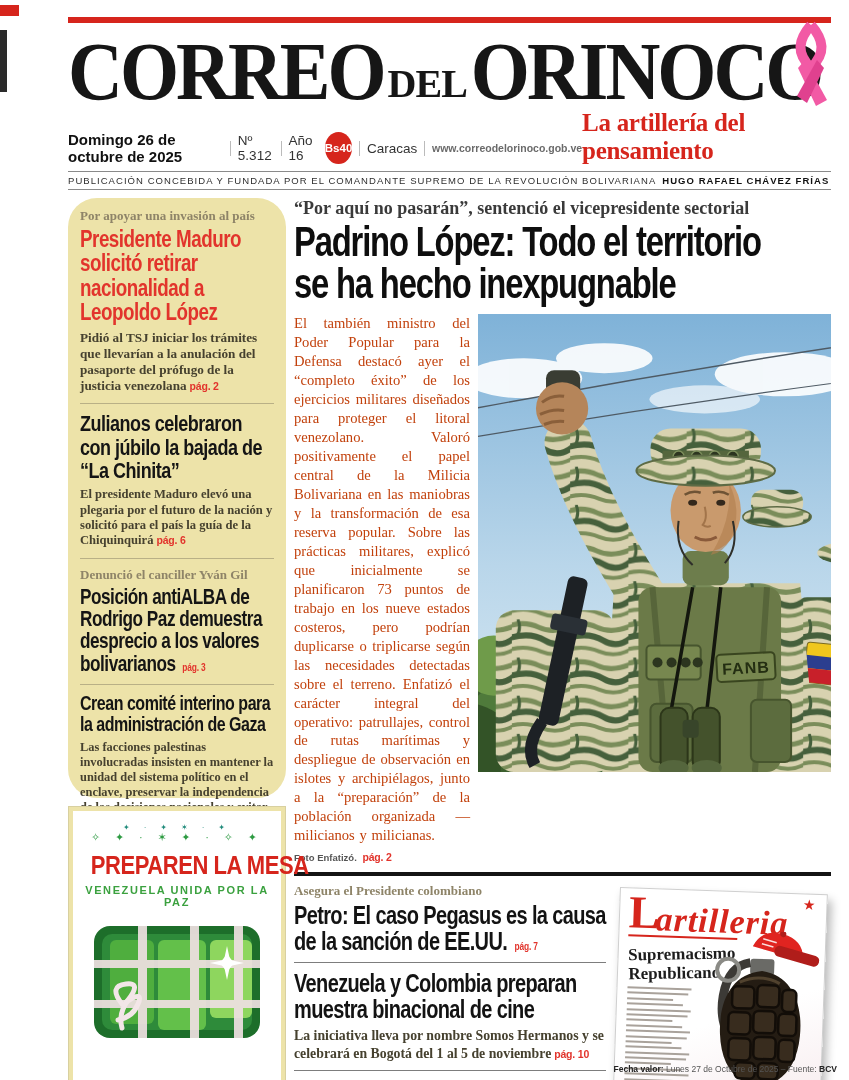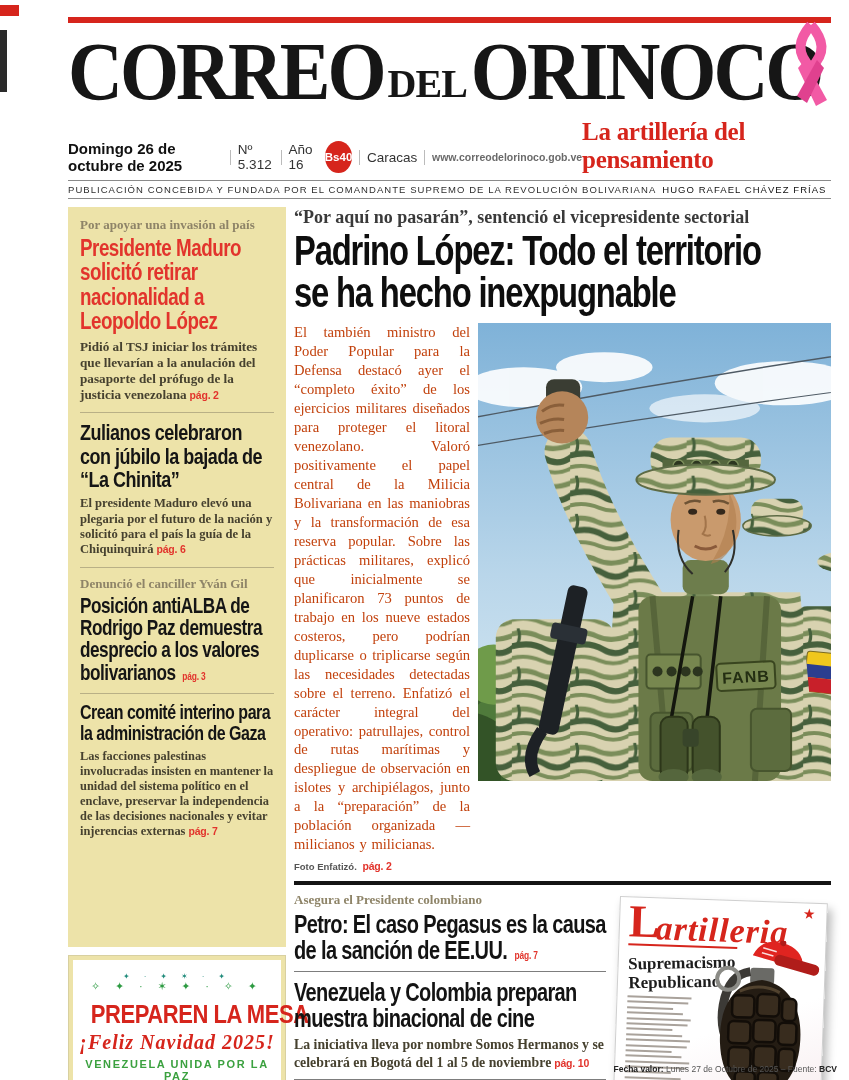--- a/index.html
+++ b/index.html
@@ -14,41 +14,41 @@
   .artifact-black{ position:absolute; left:0; top:30px; width:7px;  height:62px; background:#2b2b2b; }
 
   
   header { padding:0 18px 0 20px; }
   .top-rule { margin-top:17px; height:6px; background:#d6251c; }
   .mast-row { position:relative; display:flex; align-items:flex-end; justify-content:space-between; height:78px; margin-top:3px; padding-right:14px; }
   .mast-big { font-family:"Liberation Serif", serif; font-weight:bold; font-size:76px; line-height:.82; letter-spacing:-3px; color:#161616; transform:scaleY(1.08); transform-origin:bottom; }
   .mast-small{ font-family:"Liberation Serif", serif; font-weight:bold; font-size:40px; line-height:.9; letter-spacing:-1px; color:#161616; margin-bottom:2px; }
   .mast-sep { width:3px; height:52px; background:#c41e16; margin:0 2px 4px; }
   .ribbon { position:absolute; right:-6px; top:-6px; }
-  .date-row { display:flex; align-items:flex-end; justify-content:space-between; margin-top:14px; }
+  .date-row { display:flex; align-items:flex-end; justify-content:space-between; margin-top:5px; }
   .date-left { display:flex; align-items:center; gap:7px; font-family:"Liberation Sans", sans-serif; }
   .d-date { font-weight:bold; font-size:15px; color:#111; }
   .d-item { font-size:13.5px; color:#333; }
   .d-sep { width:1px; height:15px; background:#bbb; }
   .price-circle { width:32px; height:32px; border-radius:50%; background:#d6251c; color:#fff; font-weight:bold; font-size:11.5px; display:flex; align-items:center; justify-content:center; }
   .d-web { font-size:10.5px; font-weight:bold; color:#6a6a6a; }
   .tagline { font-family:"Liberation Serif", serif; font-weight:bold; font-size:25px; color:#d6251c; letter-spacing:-0.3px; }
   .founder-bar { margin-top:6px; border-top:1px solid #8a8a8a; border-bottom:1px solid #8a8a8a; padding:3px 0;
     font-family:"Liberation Sans", sans-serif; font-size:9.5px; letter-spacing:1.05px; white-space:nowrap; overflow:hidden;
     display:flex; justify-content:space-between; color:#2e2e2e; }
-  .fb-name { font-weight:normal; color:#111; margin-left:6px; }
+  .fb-name { font-weight:bold; color:#111; margin-left:6px; }
   .fb-years { color:#6f6f6f; margin-left:6px; letter-spacing:.5px; }
 
   
   .content { display:flex; gap:8px; padding:8px 18px 0 20px; }
   .left-col { width:218px; flex:none; display:flex; flex-direction:column; }
   .main-col { flex:1; min-width:0; }
 
   
-  .rail { background:#ede3a9; padding:10px 12px 12px; height:740px; }
+  .rail { background:#ede3a9; padding:10px 12px 12px; height:600px;border-radius:29px; }
   .kicker { font-family:"Liberation Serif", serif; font-weight:bold; font-size:13px; color:#8e8468; margin-bottom:3px; }
   .rail-hl-red, .rail-hl-blk { font-family:"Liberation Sans", sans-serif; font-weight:bold; letter-spacing:-0.6px; line-height:1.04; transform:scaleX(.8); transform-origin:left top; width:125%; }
   .rail-hl-red { color:#e2342c; font-size:23.5px; }
   .rail-hl-blk { color:#151515; }
   .dek { font-family:"Liberation Serif", serif; font-weight:bold; font-size:13.2px; line-height:1.22; color:#46412f; margin-top:5px; }
   .pag { font-family:"Liberation Sans", sans-serif; font-weight:bold; font-size:10.5px; color:#e2342c; margin-left:3px; letter-spacing:-0.2px; }
   .rail-div { border-top:1px solid #b9b086; margin:9px 0 8px; }
 
   
   .ad-box { margin-top:8px; flex:1; background:#fff; border:1px solid #d8d0a0; outline:4px solid #ede3a9; outline-offset:-5px; padding:14px 10px 8px; text-align:center; position:relative; }
@@ -163,21 +163,20 @@
         <article>
           <div class="rail-hl-blk" style="font-size:20px">Crean comité interino para la administración de Gaza</div>
           <p class="dek" style="font-size:12.4px"><span>Las facciones palestinas involucradas insisten en mantener la unidad del sistema político en el enclave, preservar la independencia de las decisiones nacionales y evitar injerencias externas</span><span class="pag">pág. 7</span></p>
         </article>
       </aside>
 
       <div class="ad-box">
         <div class="sparkles"><span class="s2">✦ · ✦ ✶ · ✦</span></div>
         <div class="sparkles s3"><span>✧ ✦ · ✶ ✦ · ✧ ✦</span></div>
         <div class="ad-title">PREPAREN LA MESA</div>
-        <div class="ad-sub">¡Feliz Navidad 2025!</div>
         <div class="ad-tag">VENEZUELA UNIDA POR LA PAZ</div>
         <svg class="ad-art" width="182" height="128" viewBox="0 0 182 128">
           <rect x="8" y="8" width="166" height="112" rx="16" fill="#1d6e2a"></rect>
           <rect x="16" y="16" width="150" height="96" rx="10" fill="#2e8b3a"></rect>
           <rect x="24" y="22" width="44" height="84" rx="6" fill="#4fae3e"></rect>
           <rect x="72" y="22" width="48" height="90" rx="6" fill="#63c04a"></rect>
           <rect x="124" y="22" width="42" height="78" rx="6" fill="#8ed65e"></rect>
           <g fill="#efe0e2" opacity="0.92">
             <rect x="52" y="8" width="9" height="112"></rect>
             <rect x="104" y="8" width="9" height="112"></rect>

